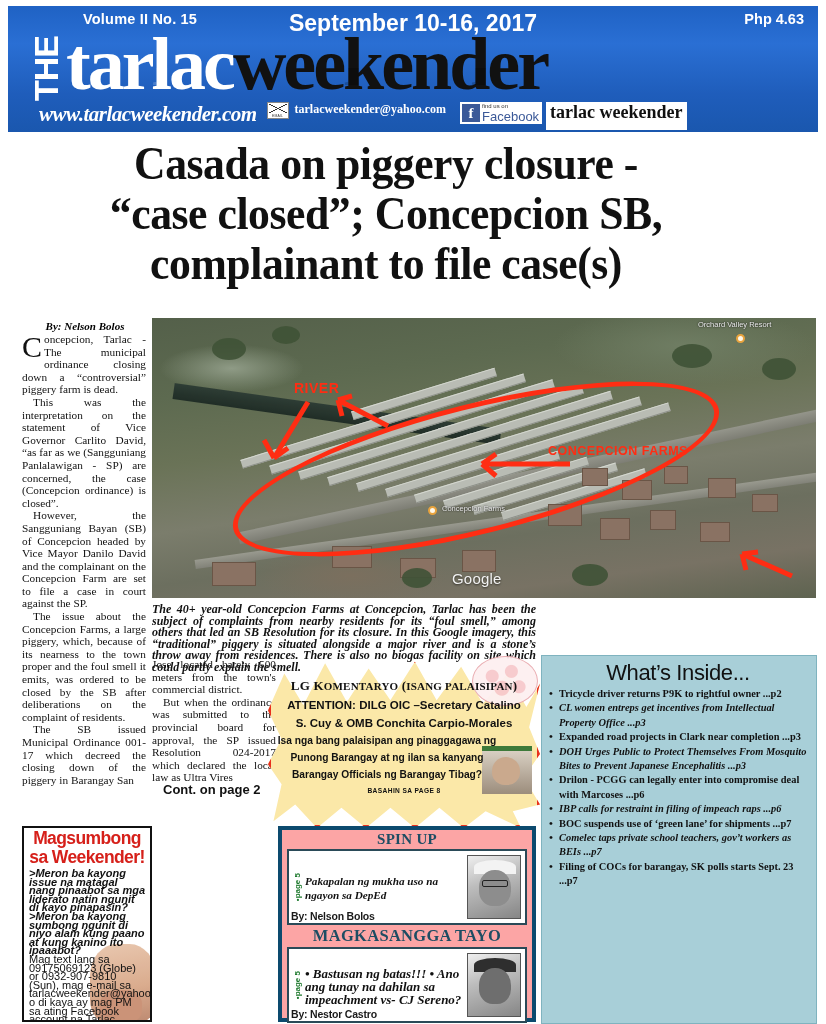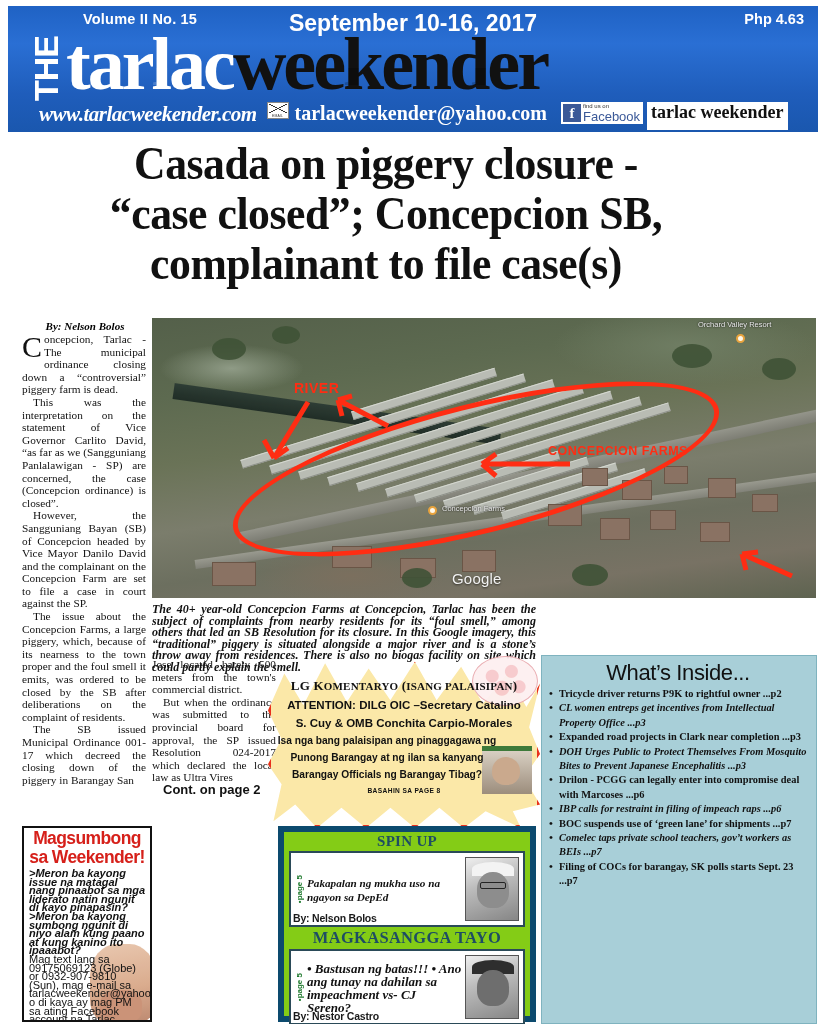--- a/index.html
+++ b/index.html
@@ -77,21 +77,21 @@
       linear-gradient(to bottom right, transparent 46%, #333 47%, #333 52%, transparent 53%),
       linear-gradient(to bottom left, transparent 46%, #333 47%, #333 52%, transparent 53%);
   }
   .mh-mailicon:after{
     content:"EMAIL"; position:absolute; left:0; bottom:0; width:100%;
     font-family:"Liberation Sans",sans-serif; font-size:3.4px; text-align:center;
     color:#333; letter-spacing:.2px;
   }
   .mh-email {
     color:#fff; font-family:"Liberation Serif",serif; font-weight:bold;
-    font-size:20px; margin-left:6px;
+    font-size:12px; margin-left:6px;
   }
   .fb-badge {
     margin-left:14px; background:#fff; height:22px; display:flex; align-items:center;
     padding:0 3px 0 0; flex:none;
   }
   .fb-f {
     width:18px; height:18px; background:#3b5998; color:#fff;
     font-family:"Liberation Serif",serif; font-weight:bold; font-size:15px;
     line-height:18px; text-align:center; margin:0 2px;
   }
@@ -306,21 +306,21 @@
     border-radius:40% 40% 30% 30%; z-index:1; opacity:.96;
   }
   .mags-face:after{
     content:""; position:absolute; left:10px; top:46px; width:42px; height:34px;
     background:#c98f73; border-radius:40%;
   }
 
   
   .opinions {
     position:absolute; left:278px; top:826px; width:258px; height:196px;
-    background:#84cc16; border:6px solid #0c4a6e;
+    background:#fca5a5; border:4px solid #0c4a6e;
   }
   .op-title {
     text-align:center; font-family:"Liberation Serif",serif; font-weight:bold;
     font-size:15px; color:#1e4d63; letter-spacing:.3px; margin:1px 0 1px 0;
   }
   .op-title.mk { font-size:16.5px; }
   .op-card {
     margin:0 5px; border:2px solid #2a4a58; background:#fff; height:76px;
     position:relative; display:flex;
   }

